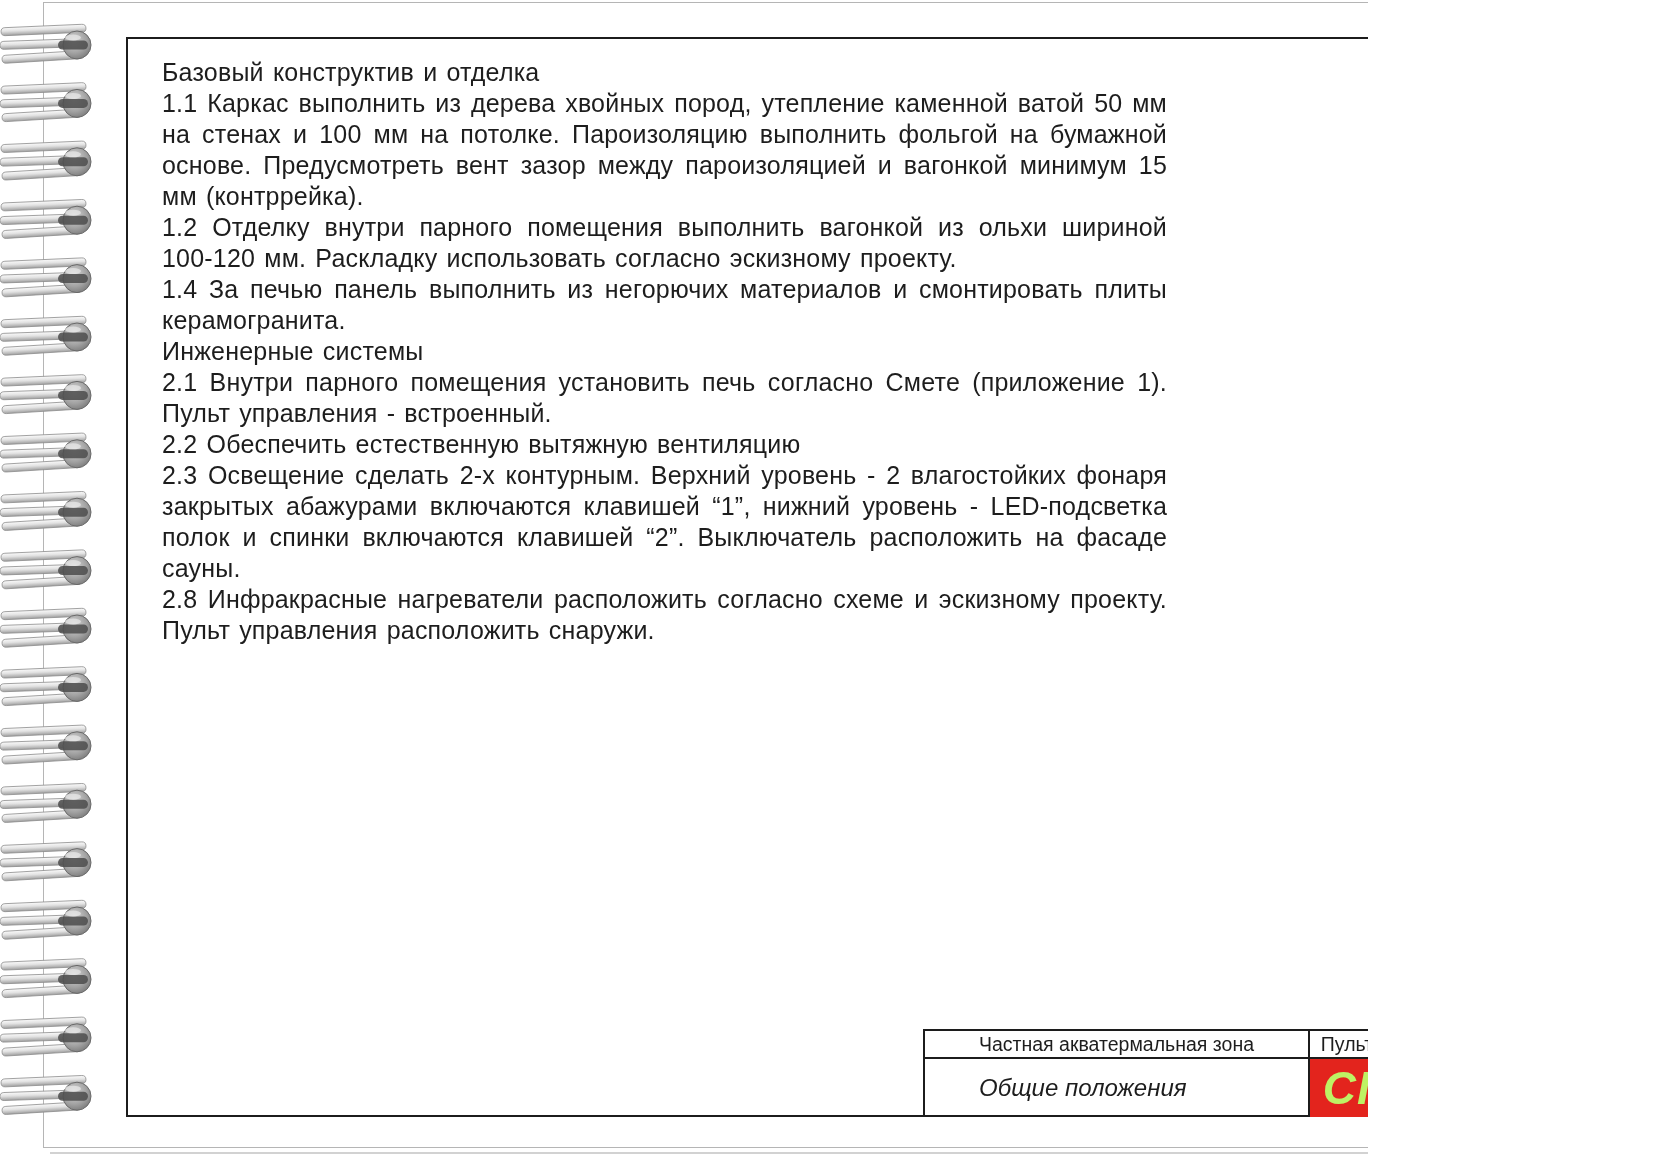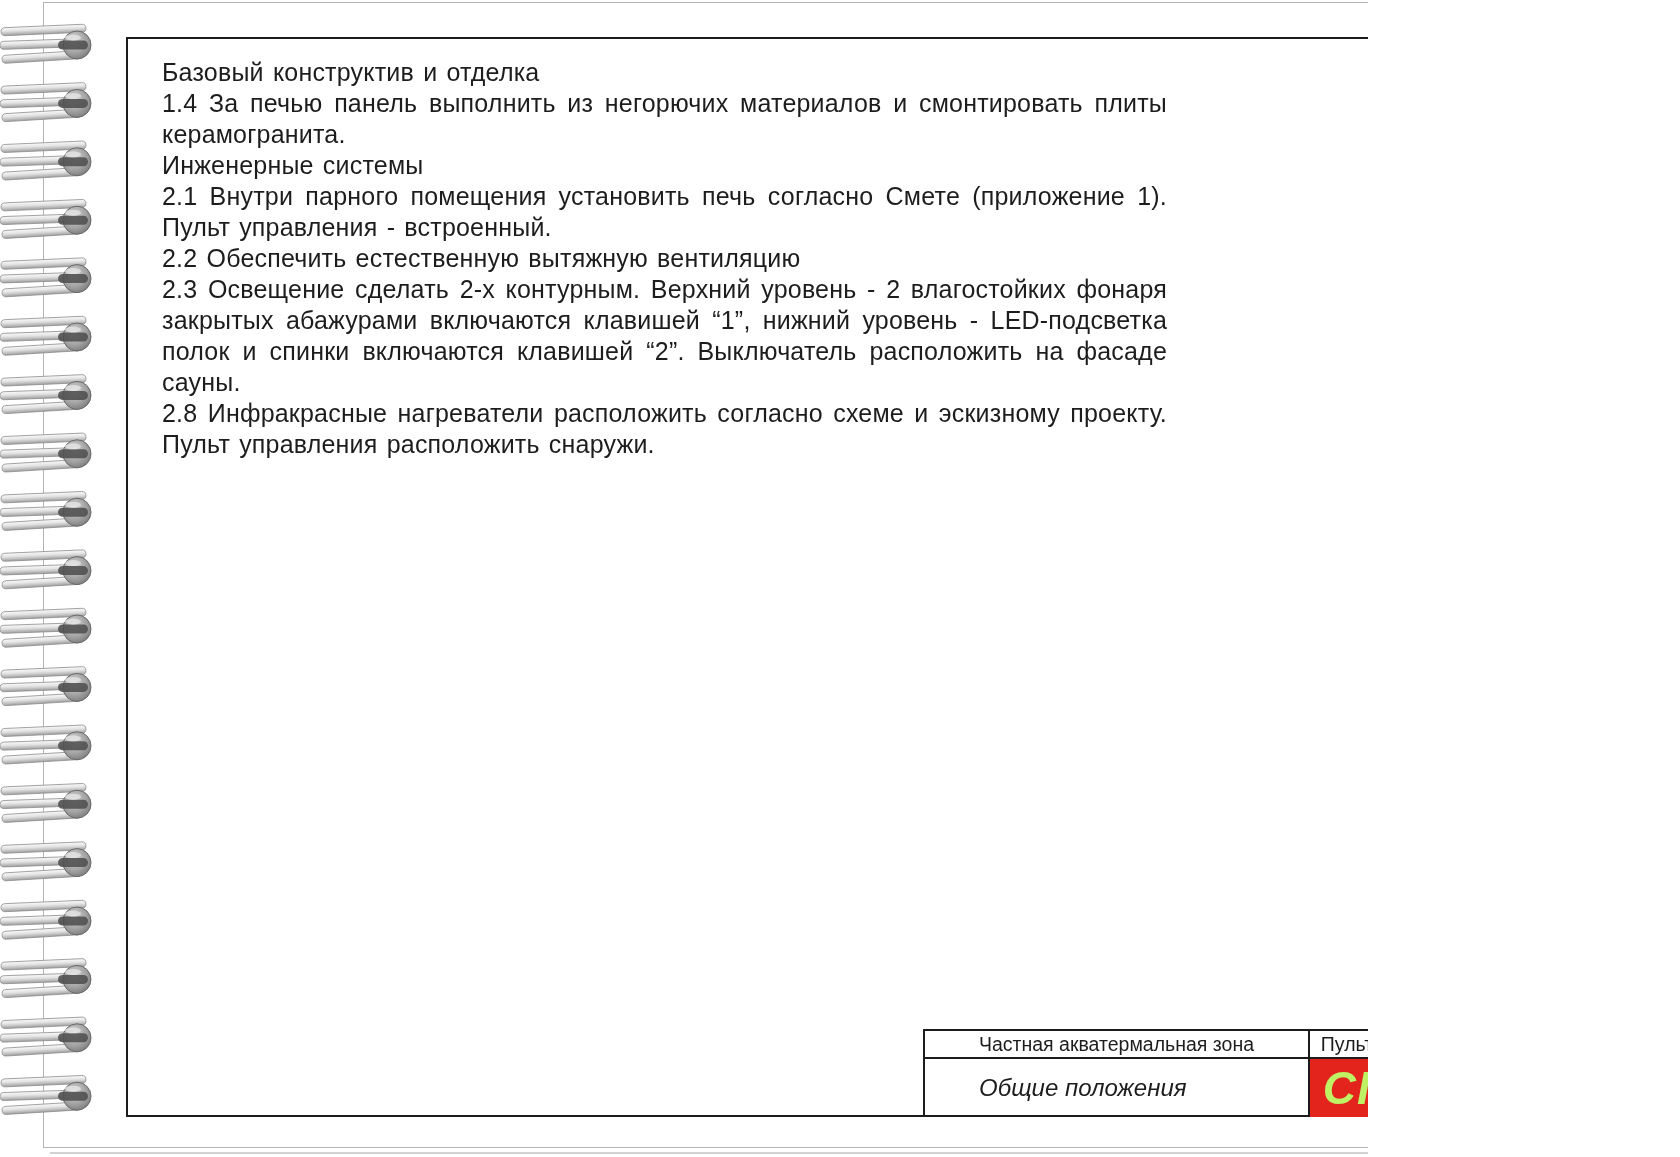--- a/index.html
+++ b/index.html
@@ -138,20 +138,22 @@
 <div class="canvas">
 
   <div class="page-stack-line"></div>
 
   <div class="page"></div>
 
   <div class="frame"></div>
 
   <div class="doc-text">
     <p>Базовый конструктив и отделка</p>
+    <p>1.1 Каркас выполнить из дерева хвойных пород, утепление каменной ватой 50 мм на стенах и 100 мм на потолке. Пароизоляцию выполнить фольгой на бумажной основе. Предусмотреть вент зазор между пароизоляцией и вагонкой минимум 15 мм (контррейка).</p>
+    <p>1.2 Отделку внутри парного помещения выполнить вагонкой из ольхи шириной 100-120 мм. Раскладку использовать согласно эскизному проекту.</p>
     <p>1.4 За печью панель выполнить из негорючих материалов и смонтировать плиты керамогранита.</p>
     <p>Инженерные системы</p>
     <p>2.1 Внутри парного помещения установить печь согласно Смете (приложение 1). Пульт управления - встроенный.</p>
     <p>2.2 Обеспечить естественную вытяжную вентиляцию</p>
     <p>2.3 Освещение сделать 2-х контурным. Верхний уровень - 2 влагостойких фонаря закрытых абажурами включаются клавишей “1”, нижний уровень - LED-подсветка полок и спинки включаются клавишей “2”. Выключатель расположить на фасаде сауны.</p>
     <p>2.8 Инфракрасные нагреватели расположить согласно схеме и эскизному проекту. Пульт управления расположить снаружи.</p>
   </div>
 
   <div class="title-block">
     <div class="tb-row1">

